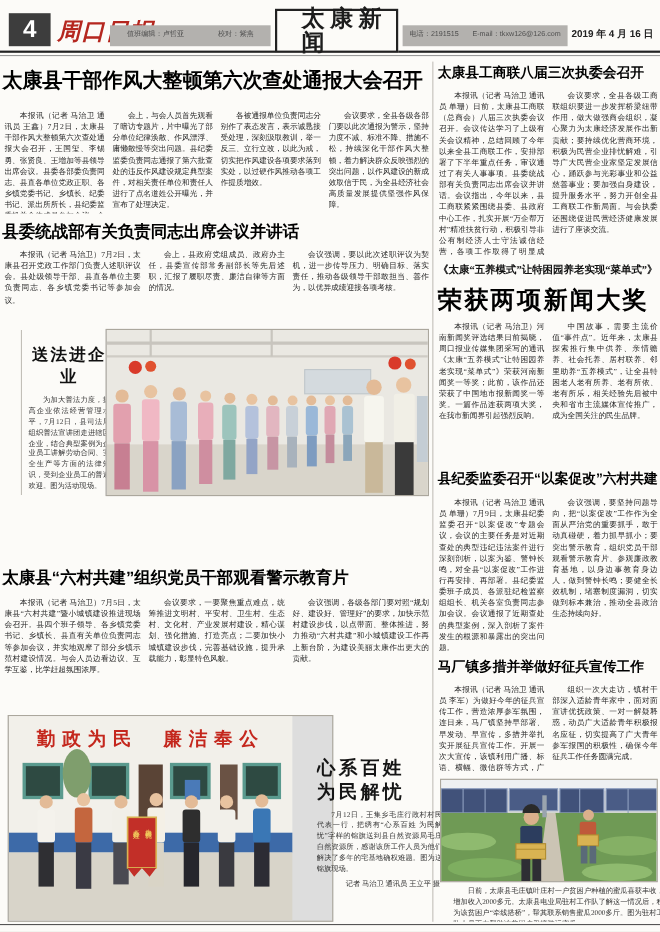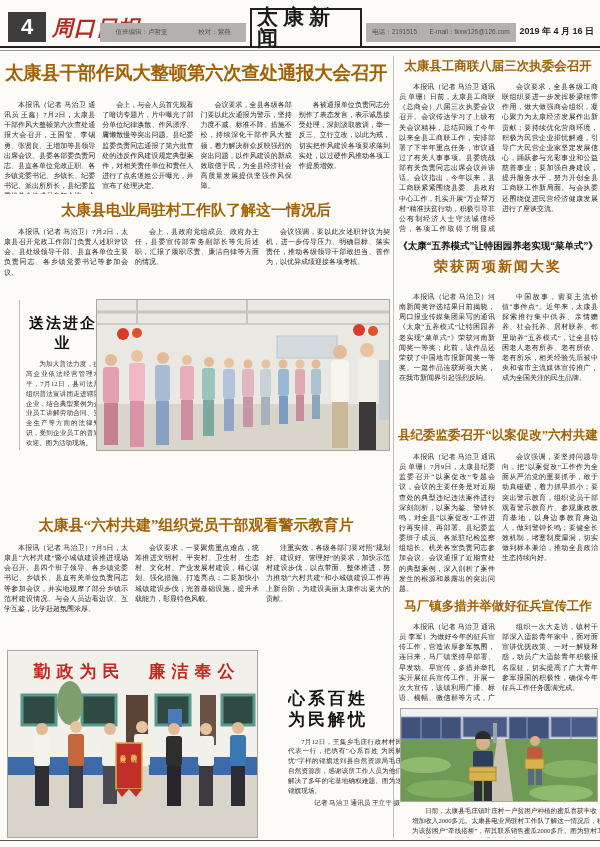--- a/index.html
+++ b/index.html
@@ -16,34 +16,34 @@
   .masthead { position:absolute; left:52px; top:15px; color:#b5271f;
     font:bold 21px/26px "Liberation Serif",serif; letter-spacing:1px; font-style:italic; }
   .graybar { position:absolute; top:23px; height:19px; background:#b3b1ae;
     display:flex; align-items:center; justify-content:space-around;
     font:6.5px/1 "Liberation Sans",sans-serif; color:#4f4f4f; }
   .graybar.left { left:100px; width:146px; }
   .graybar.right { left:366px; width:150px; }
   .sectionbox { position:absolute; left:250px; top:8px; width:112px; height:40px;
     background:#fcfbf8; border:2px solid #222; z-index:2;
     display:flex; align-items:center; justify-content:center;
-    font:bold 21px/1 "Liberation Serif",serif; letter-spacing:5px; padding-left:5px; }
+    font:bold 21px/1 "Liberation Serif",serif; letter-spacing:5px; padding-left:22px; }
   .dateline { position:absolute; right:6px; top:27px;
     font:bold 9px/1 "Liberation Sans",sans-serif; color:#222; }
   .toprule { position:absolute; left:0; top:46px; width:600px; height:2px; background:#222; }
   .toprule2 { position:absolute; left:0; top:50px; width:600px; height:1px; background:#999; }
   .botrule { position:absolute; left:0; top:840px; width:600px; height:1px; background:#555; }
   .vdivider { position:absolute; left:393px; top:56px; width:1px; height:782px; background:#c2bfb8; }
   
-  .headline { position:absolute; text-align:center; font-weight:bold; color:#a16207;
-    font-family:Liberation Serif, serif; }
+  .headline { position:absolute; font-weight:bold; color:#000000;
+    font-family:Liberation Sans, sans-serif; }
   .h-xl { font-size:18.5px; letter-spacing:-0.3px; }
   .h-l  { font-size:15px; }
   .h-m  { font-size:12.5px; }
-  .h-award { font-size:14px; letter-spacing:2px; }
+  .h-award { font-size:22px; letter-spacing:2px; }
   .kicker { position:absolute; text-align:center; font:bold 9.5px/1.2 "Liberation Serif",serif; color:#111; }
   .cols { position:absolute; display:flex; gap:7px; overflow:hidden; }
   .col { flex:1; font-size:7px; line-height:1.45; text-align:justify;
     text-indent:2em; color:#262626; overflow:hidden; }
   
   .photoframe { position:absolute; border:1px solid #aba79d; background:#ddd; overflow:hidden; }
   .capbox { position:absolute; overflow:hidden;margin-left:12px; }
   .capbox .captitle { font:bold 15px/1.3 "Liberation Serif",serif; text-align:center;
     letter-spacing:2px; color:#111; }
   .captext { font-size:6.6px; line-height:1.5; text-align:justify; text-indent:2em;
@@ -74,25 +74,25 @@
     <span>E-mail：tkxw126@126.com</span>
   </div>
   <div class="dateline">2019 年 4 月 16 日</div>
   <div class="vdivider"></div>
   <div class="botrule"></div>
 
   <div class="headline h-xl" style="left:2px; top:60px; width:388px;">太康县干部作风大整顿第六次查处通报大会召开</div>
   <div class="cols" style="left:4px; top:100px; width:386px; height:94px;">
     <div class="col">本报讯（记者 马治卫 通讯员 王鑫）7月2日，太康县干部作风大整顿第六次查处通报大会召开，王国玺、李锡勇、张贤良、王增加等县领导出席会议。县委各部委负责同志、县直各单位党政正职、各乡镇党委书记、乡镇长、纪委书记、派出所所长，县纪委监委机关全体成员参加会议。会议由县委书记主持。</div>
     <div class="col">会上，与会人员首先观看了暗访专题片，片中曝光了部分单位纪律涣散、作风漂浮、庸懒散慢等突出问题。县纪委监委负责同志通报了第六批查处的违反作风建设规定典型案件，对相关责任单位和责任人进行了点名道姓公开曝光，并宣布了处理决定。</div>
+    <div class="col">各被通报单位负责同志分别作了表态发言，表示诚恳接受处理，深刻汲取教训，举一反三、立行立改，以此为戒，切实把作风建设各项要求落到实处，以过硬作风推动各项工作提质增效。</div>
     <div class="col">会议要求，全县各级各部门要以此次通报为警示，坚持力度不减、标准不降、措施不松，持续深化干部作风大整顿，着力解决群众反映强烈的突出问题，以作风建设的新成效取信于民，为全县经济社会高质量发展提供坚强作风保障。</div>
-    <div class="col">各被通报单位负责同志分别作了表态发言，表示诚恳接受处理，深刻汲取教训，举一反三、立行立改，以此为戒，切实把作风建设各项要求落到实处，以过硬作风推动各项工作提质增效。</div>
-  </div>
-
-  <div class="headline h-l" style="left:2px; top:201px; width:388px;">太康县电业局驻村工作队了解这一情况后</div>
+  </div>
+
+  <div class="headline h-l" style="left:2px; top:201px; width:388px;">县委统战部有关负责同志出席会议并讲话</div>
   <div class="cols" style="left:4px; top:227px; width:386px; height:66px;">
     <div class="col">本报讯（记者 马治卫）7月2日，太康县召开党政工作部门负责人述职评议会。县处级领导干部、县直各单位主要负责同志、各乡镇党委书记等参加会议。</div>
     <div class="col">会上，县政府党组成员、政府办主任，县委宣传部常务副部长等先后述职，汇报了履职尽责、廉洁自律等方面的情况。</div>
     <div class="col">会议强调，要以此次述职评议为契机，进一步传导压力、明确目标、落实责任，推动各级领导干部敢担当、善作为，以优异成绩迎接各项考核。</div>
   </div>
 
   <div class="capbox" style="left:7px; top:300px; width:84px; height:150px; border-left:1px solid #c2bfb8; padding:14px 3px 0 6px;">
     <div class="captitle">送法进企业</div>
     <div class="captext">为加大普法力度，提高企业依法经营管理水平，7月12日，县司法局组织普法宣讲团走进辖区企业，结合典型案例为企业员工讲解劳动合同、安全生产等方面的法律知识，受到企业员工的普遍欢迎。图为活动现场。</div>
 
@@ -182,24 +182,24 @@
           </g>
       </g>
       <rect x="282" y="60" width="10" height="60" fill="#c4cdd4"></rect>
     </svg>
   </div>
 
   <div class="headline h-l" style="left:2px; top:516px; width:388px;">太康县“六村共建”组织党员干部观看警示教育片</div>
   <div class="cols" style="left:4px; top:543px; width:386px; height:98px;">
     <div class="col">本报讯（记者 马治卫）7月5日，太康县“六村共建”暨小城镇建设推进现场会召开。县四个班子领导、各乡镇党委书记、乡镇长、县直有关单位负责同志等参加会议，并实地观摩了部分乡镇示范村建设情况。与会人员边看边议、互学互鉴，比学赶超氛围浓厚。</div>
     <div class="col">会议要求，一要聚焦重点难点，统筹推进文明村、平安村、卫生村、生态村、文化村、产业发展村建设，精心谋划、强化措施、打造亮点；二要加快小城镇建设步伐，完善基础设施，提升承载能力，彰显特色风貌。</div>
-    <div class="col">注重实效，各级各部门要对照“规划好、建设好、管理好”的要求，加快示范村建设步伐，以点带面、整体推进，努力推动“六村共建”和小城镇建设工作再上新台阶，为建设美丽太康作出更大的贡献。</div>
-  </div>
-
-  <div class="photoframe" style="left:7px; top:650px; width:251px; height:188px;">
+    <div class="col">会议强调，各级各部门要对照“规划好、建设好、管理好”的要求，加快示范村建设步伐，以点带面、整体推进，努力推动“六村共建”和小城镇建设工作再上新台阶，为建设美丽太康作出更大的贡献。</div>
+  </div>
+
+  <div class="photoframe" style="left:7px; top:650px; width:296px; height:188px;">
     <svg width="258" height="186" viewBox="0 0 258 186">
       <rect x="0" y="0" width="258" height="124" fill="#f2f0ea"></rect>
       <text x="129" y="26" text-anchor="middle" font-size="17" font-weight="bold" fill="#c4271d" letter-spacing="6" font-family="serif">勤政为民　廉洁奉公</text>
 
       <g>
         <rect x="14" y="44" width="34" height="30" fill="#2e4a42" stroke="#5a9a8e" stroke-width="3"></rect>
         <rect x="74" y="44" width="34" height="30" fill="#2e4a42" stroke="#5a9a8e" stroke-width="3"></rect>
         <rect x="148" y="44" width="34" height="30" fill="#2e4a42" stroke="#5a9a8e" stroke-width="3"></rect>
         <rect x="214" y="44" width="32" height="30" fill="#2e4a42" stroke="#5a9a8e" stroke-width="3"></rect>
         <rect x="118" y="44" width="22" height="52" fill="#5a4436"></rect>

